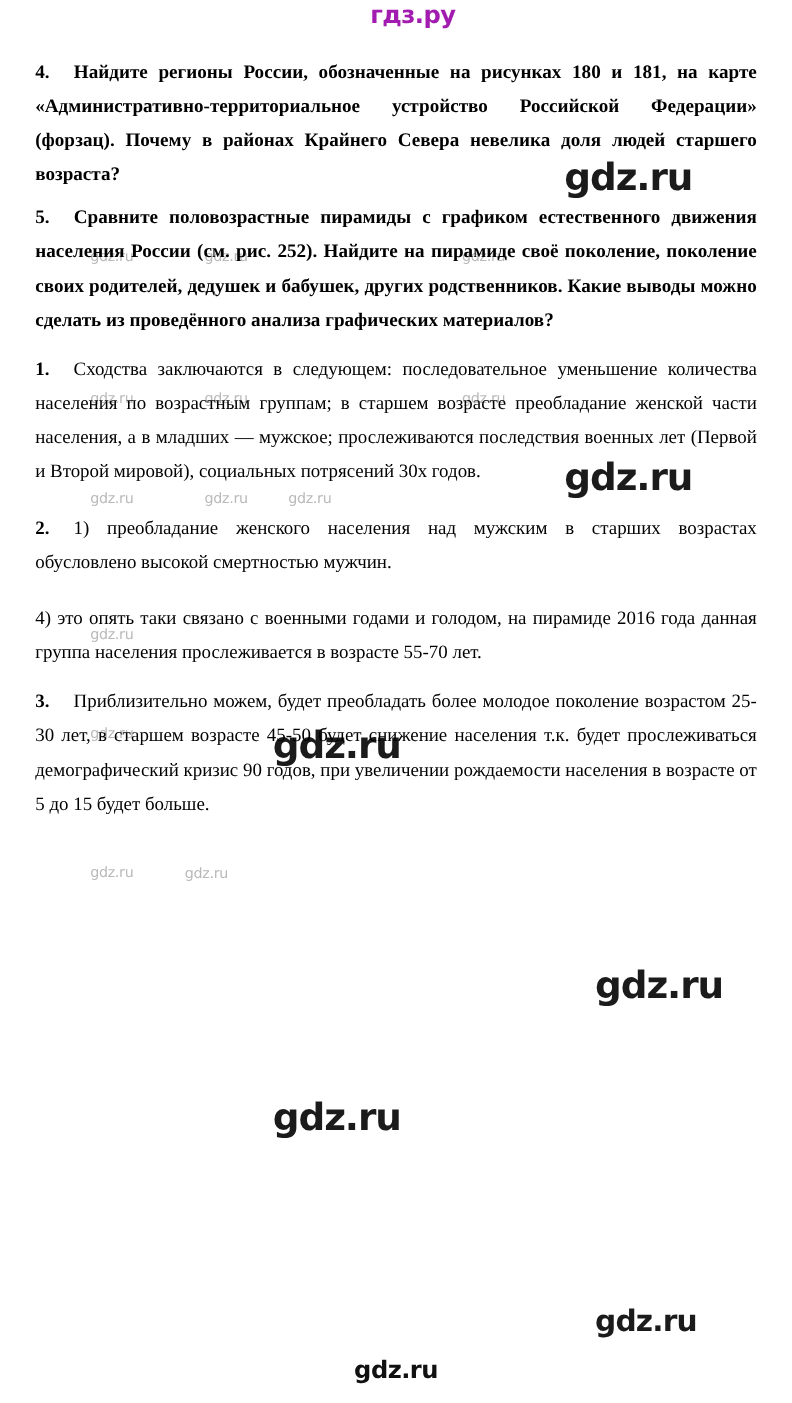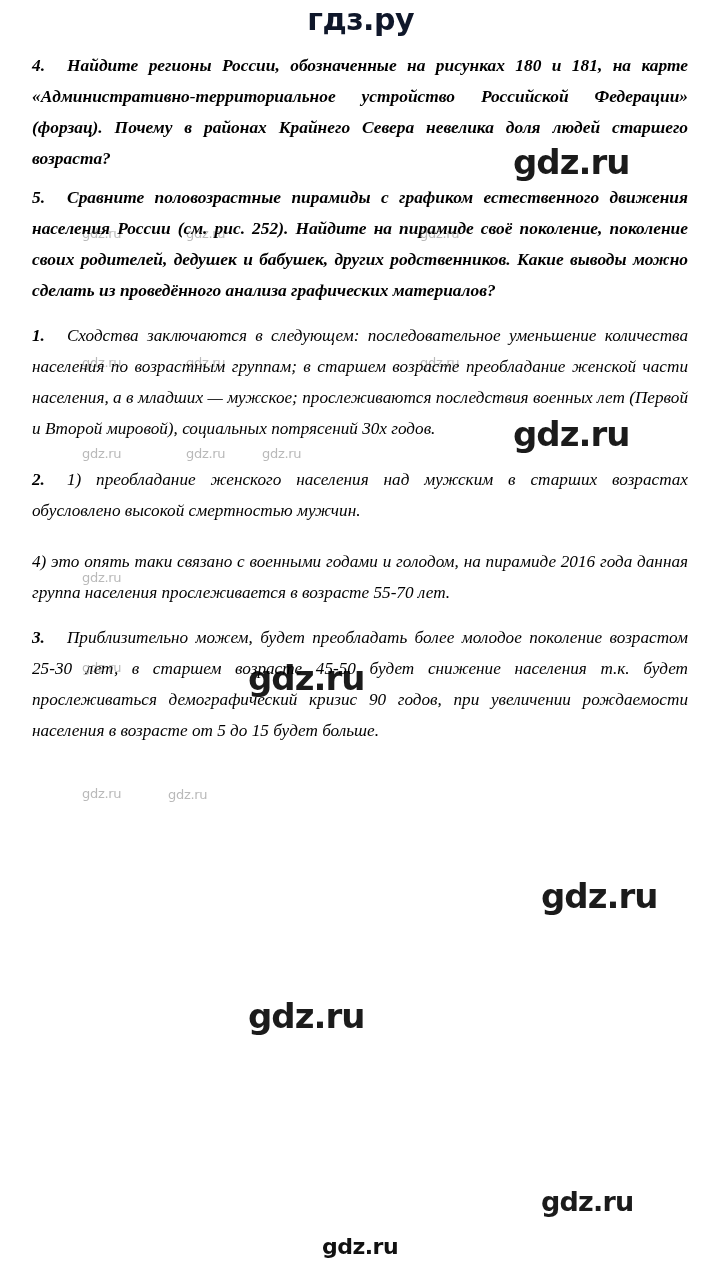--- a/index.html
+++ b/index.html
@@ -24,23 +24,23 @@
     left: 0;
     width: 720px;
     height: 44px;
   }
   .logo {
     position: absolute;
     right: 306px;
     top: 2px;
     font-family: "DejaVu Sans", "Liberation Sans", sans-serif;
     font-weight: bold;
-    font-size: 30px;
+    font-size: 22px;
     letter-spacing: -0.5px;
-    color: #0f172a;
+    color: #a21caf;
     white-space: nowrap;
   }
 
   
   .sheet {
     position: absolute;
     left: 0;
     top: 44px;
     width: 720px;
     height: 1231px;
@@ -53,21 +53,20 @@
   }
 
   p.para {
     margin: 0 0 2px 0;
     text-align: justify;
     text-justify: inter-word;
     font-size: 17.2px;
     line-height: 31px;
     position: relative;
     z-index: 2;
-    font-style: italic;
   }
   p.para.bold {
     font-weight: bold;
     font-size: 17.4px;
   }
   p.para .num {
     font-weight: bold;
   }
   p.para .gap {
     display: inline-block;

